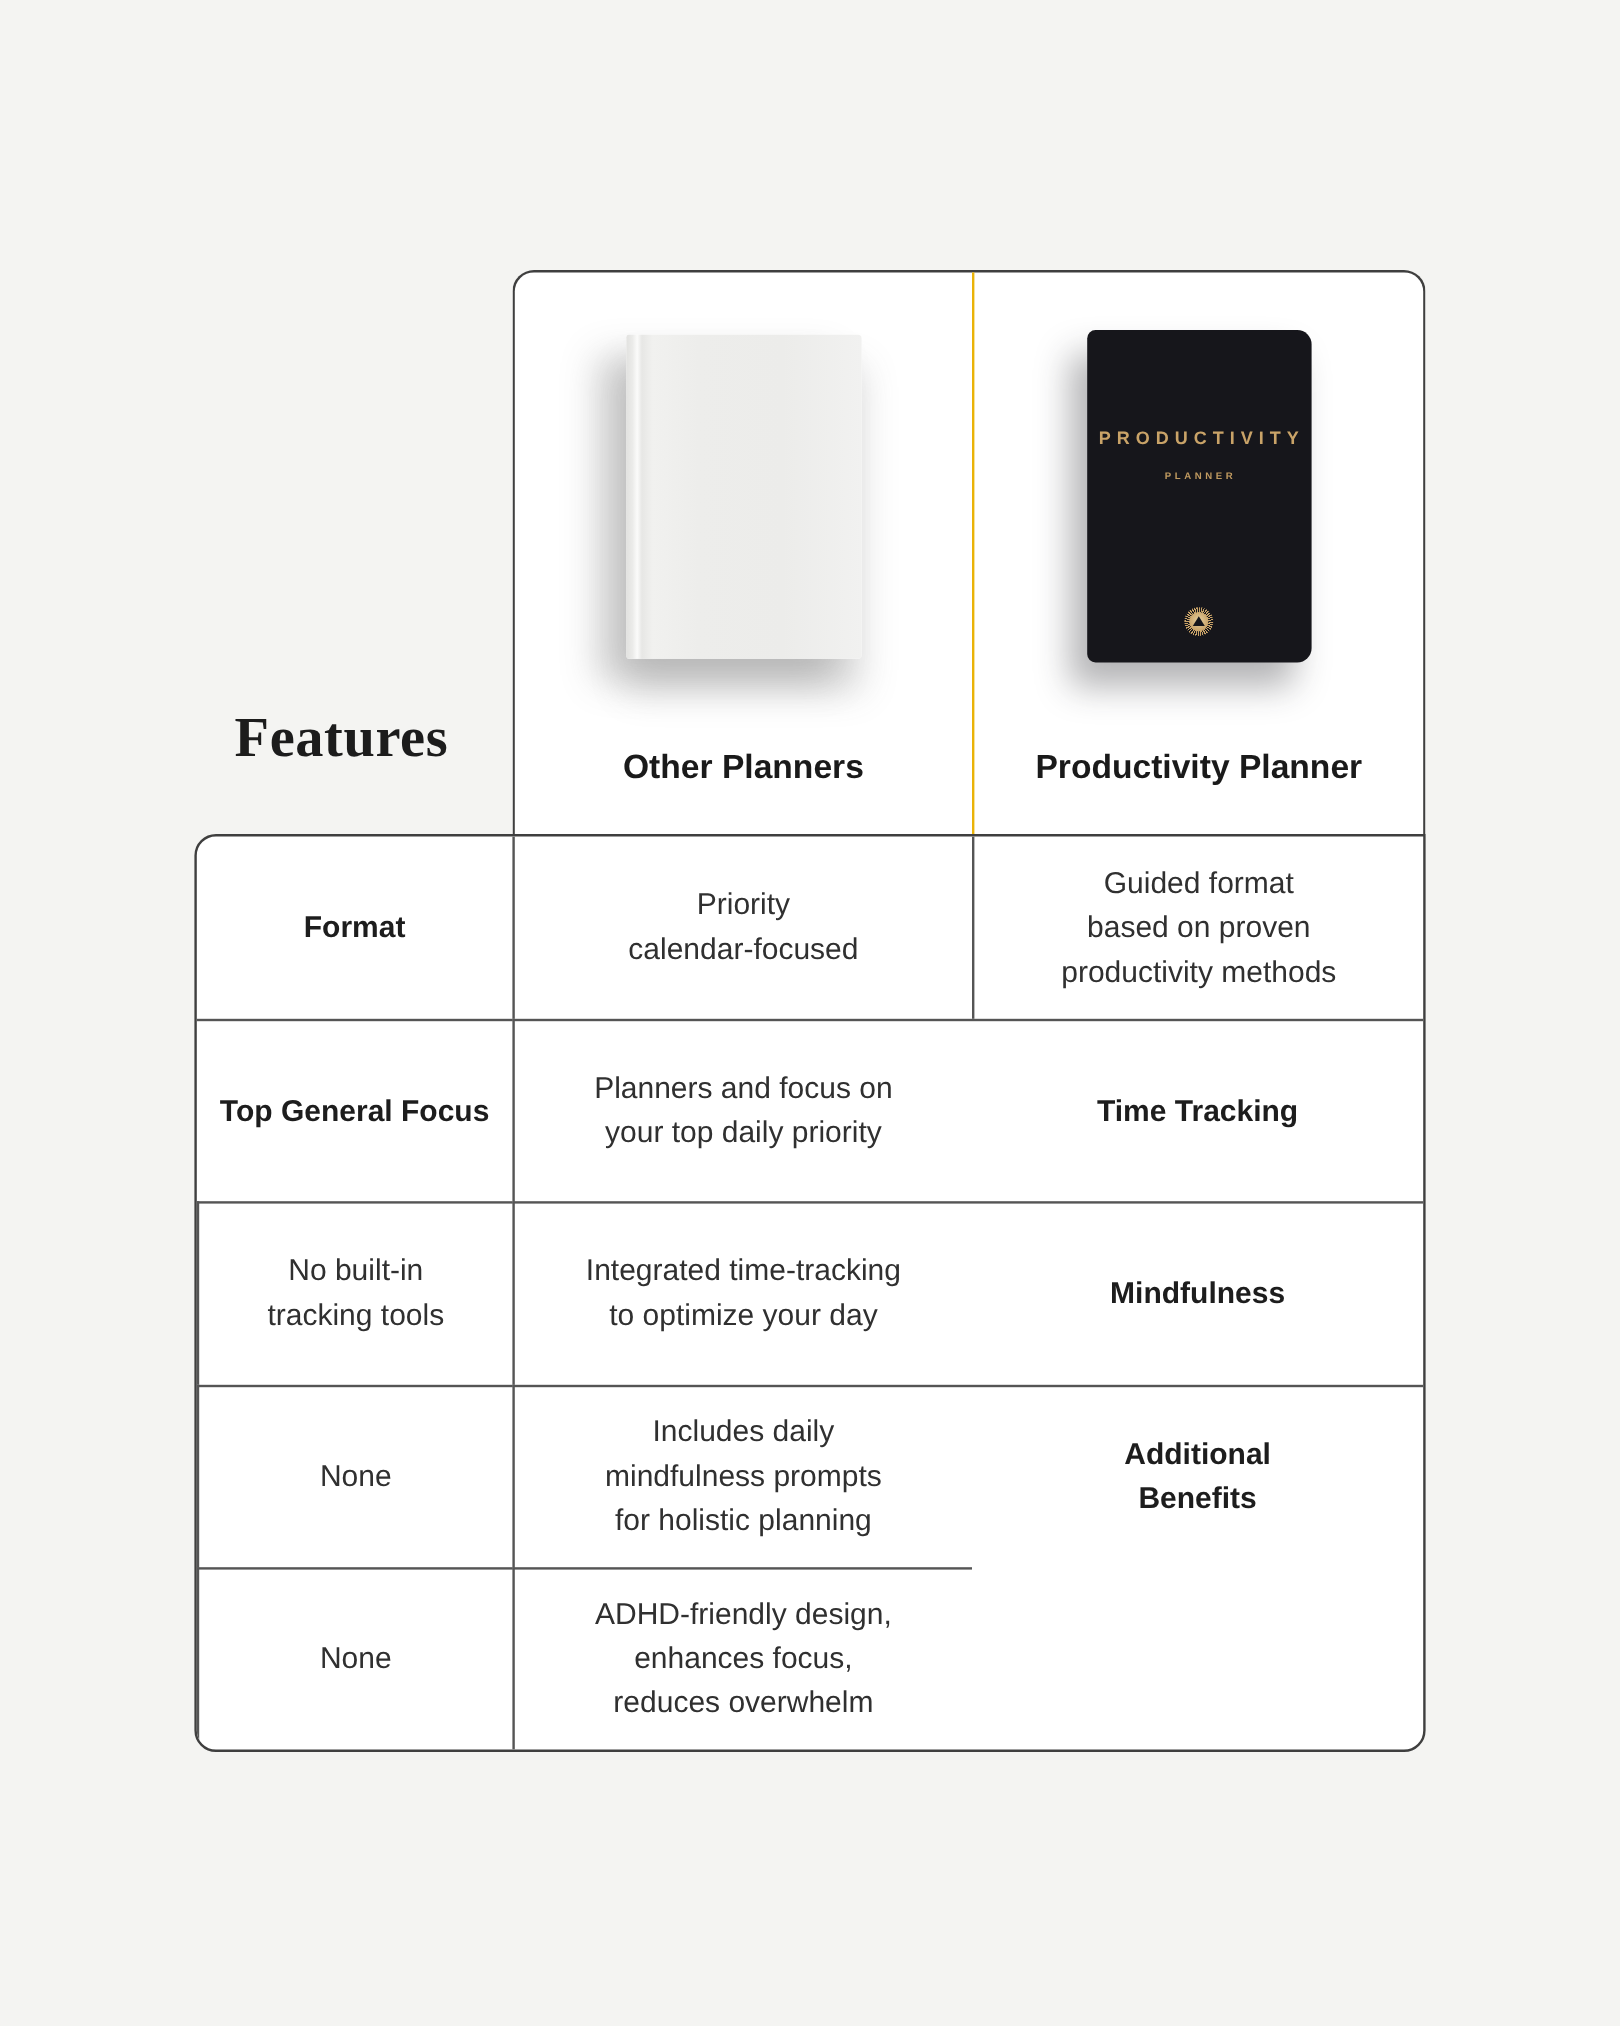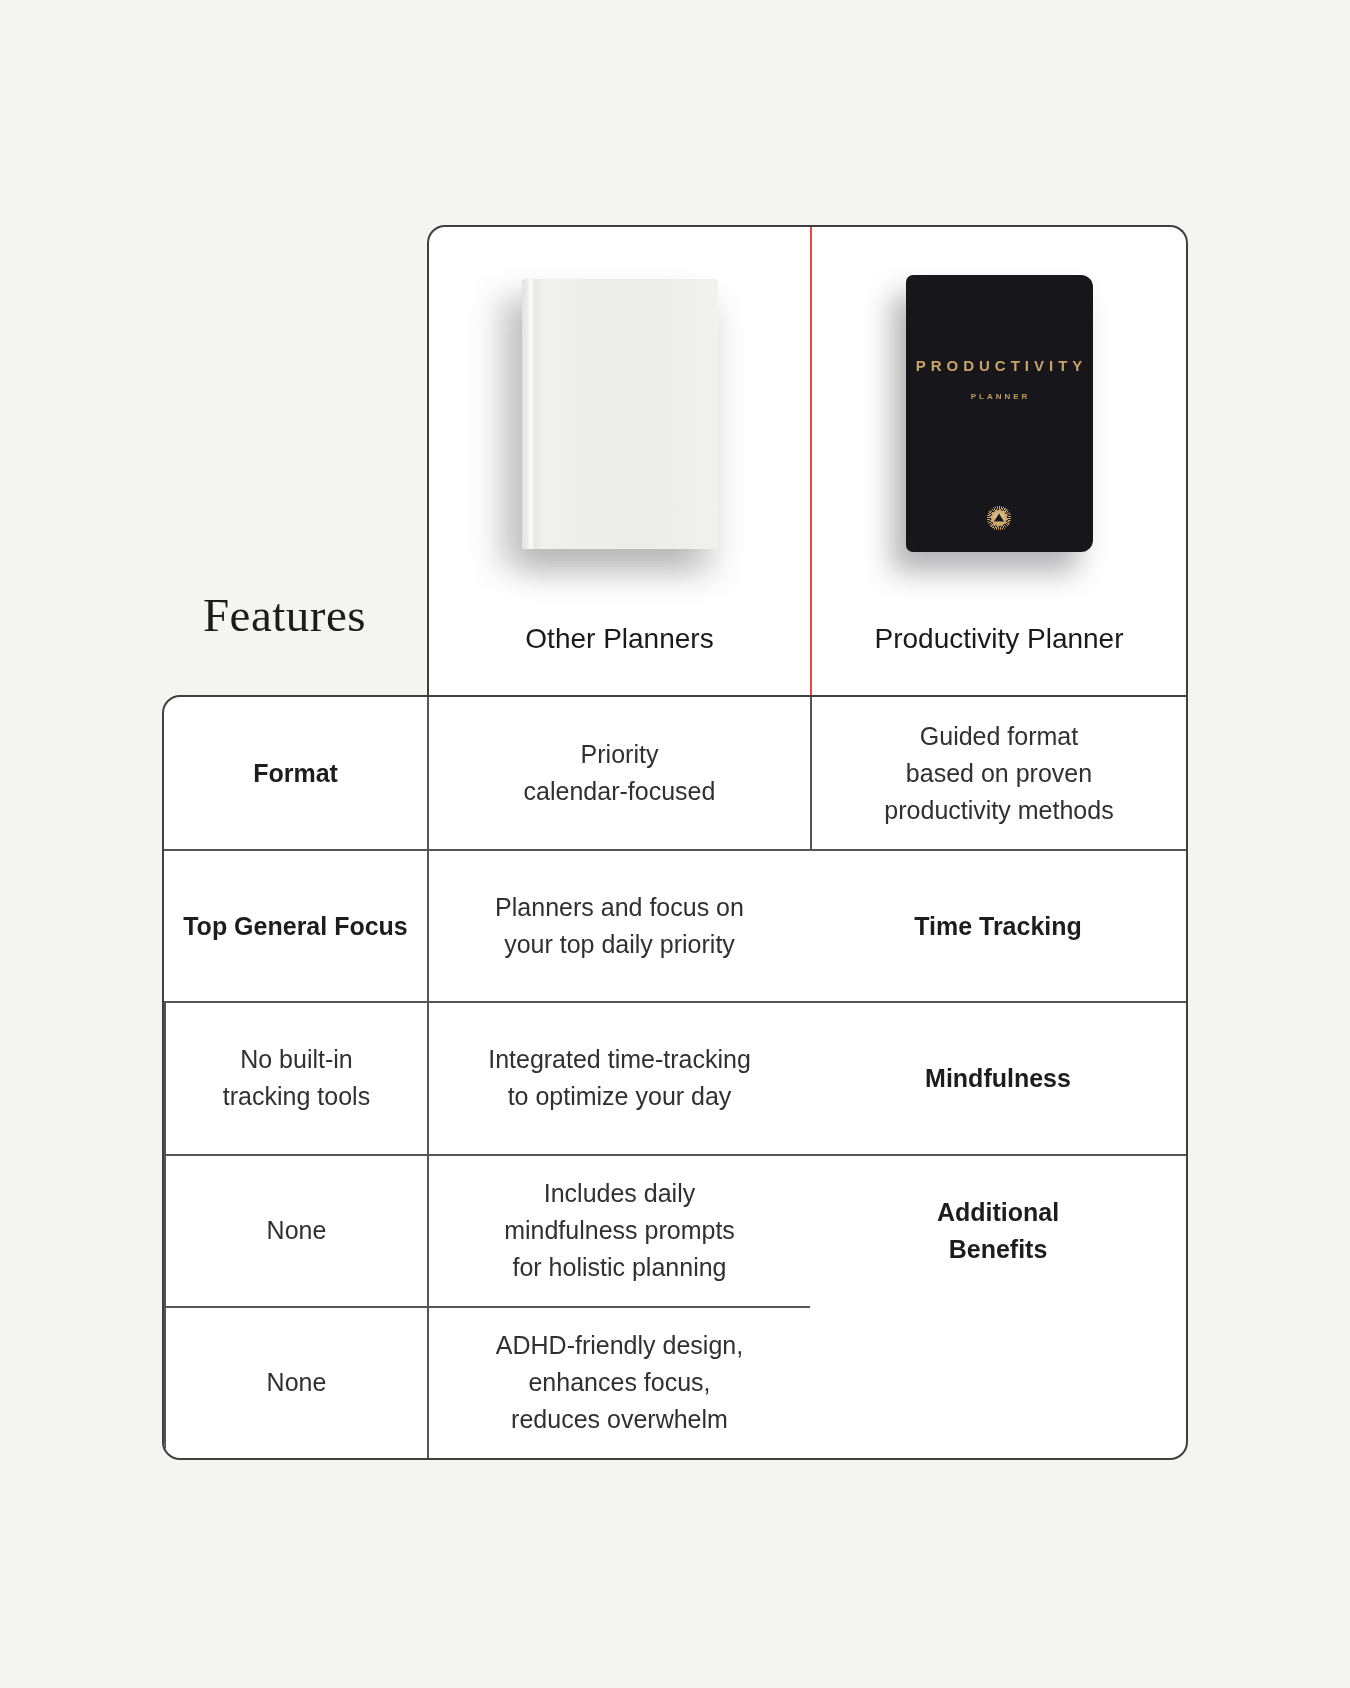--- a/index.html
+++ b/index.html
@@ -18,21 +18,21 @@
 
   
   .features-title {
     position: absolute;
     left: 152px;
     top: 588px;
     width: 265px;
     text-align: center;
     font-family: "Liberation Serif", serif;
     font-size: 47px;
-    font-weight: 400;
+    font-weight: 700;
     color: #1c1c1c;
     letter-spacing: 0.5px;
   }
 
   
   .header-card {
     position: absolute;
     left: 427px;
     top: 225px;
     width: 761px;
@@ -45,29 +45,29 @@
     display: grid;
     grid-template-columns: 381px 1fr;
   }
   .header-cell {
     position: relative;
     display: flex;
     flex-direction: column;
     align-items: center;
   }
   .header-cell.right {
-    border-left: 2px solid #ef4444;
+    border-left: 2px solid #eab308;
   }
   .header-label {
     position: absolute;
     bottom: 40px;
     width: 100%;
     text-align: center;
     font-size: 28px;
-    font-weight: 400;
+    font-weight: 700;
     color: #1a1a1a;
   }
 
   
   .white-book {
     margin-top: 52px;
     width: 196px;
     height: 270px;
     border-radius: 2px 3px 3px 2px;
     background: linear-gradient(90deg,

